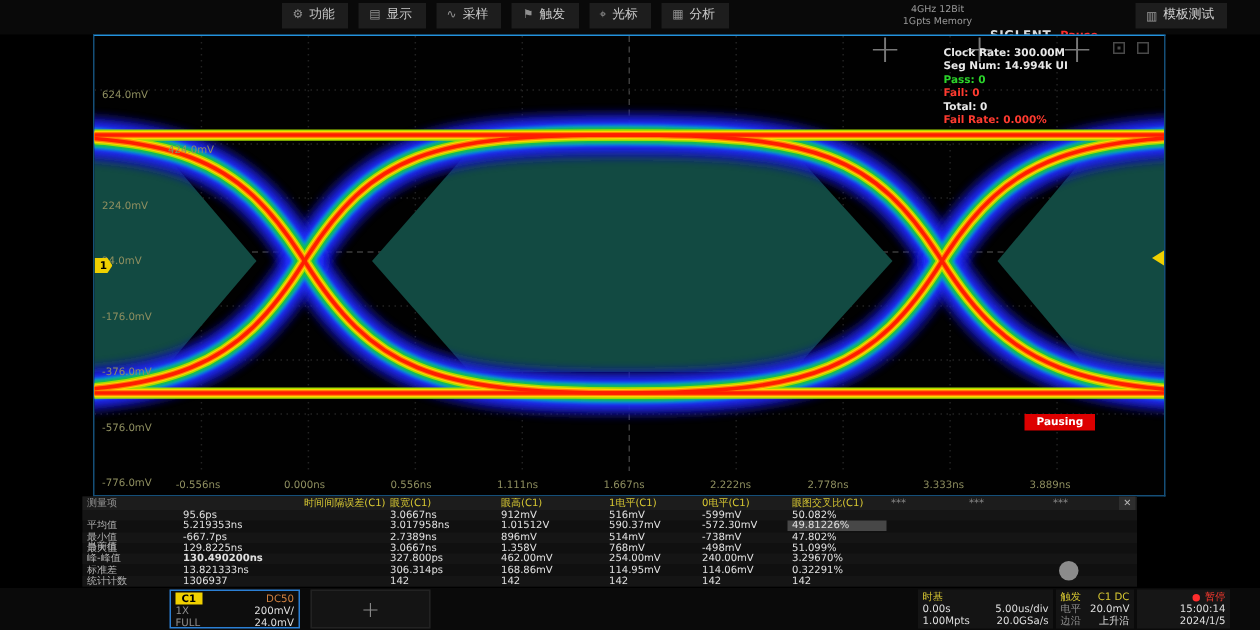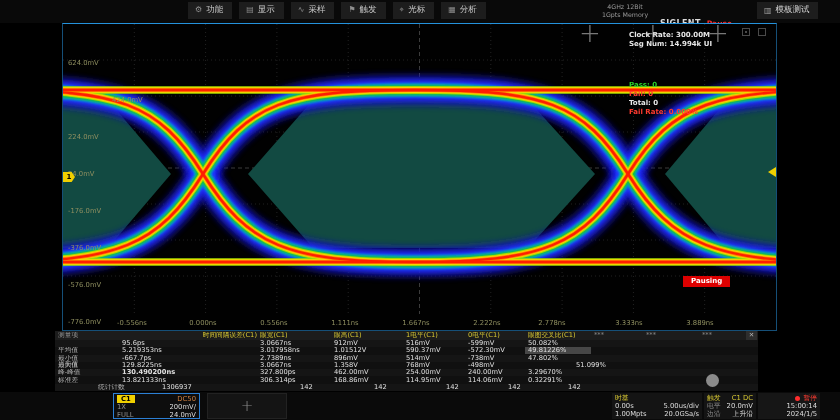--- a/index.html
+++ b/index.html
@@ -249,21 +249,21 @@
         <span class="xtick" style="left: 282px;">1.111ns</span>
         <span class="xtick" style="left: 353px;">1.667ns</span>
         <span class="xtick" style="left: 424px;">2.222ns</span>
         <span class="xtick" style="left: 489px;">2.778ns</span>
         <span class="xtick" style="left: 566px;">3.333ns</span>
         <span class="xtick" style="left: 637px;">3.889ns</span>
       </div>
     <div id="info-panel">
         <div style="color: rgb(232, 232, 232);">Clock Rate: 300.00M</div>
         <div style="color: rgb(232, 232, 232);">Seg Num: 14.994k UI</div>
-        <div style="color: rgb(43, 212, 43); margin-top: 32px;">Pass: 0</div>
+        <div style="color: rgb(43, 212, 43);">Pass: 0</div>
         <div style="color: rgb(255, 59, 48);">Fail: 0</div>
         <div style="color: rgb(232, 232, 232);">Total: 0</div>
         <div style="color: rgb(255, 59, 48);">Fail Rate: 0.000%</div>
       </div>
     <div id="pausing-badge">Pausing</div>
     <div id="ch1-marker">1</div>
     <div id="trig-marker"></div>
     <div id="mini-grid" class="plot-mini-icon"></div>
     <div id="mini-expand" class="plot-mini-icon"></div>
   </div>
@@ -318,21 +318,21 @@
         <div class="tcell" style="width: 56px;"></div>
         <div class="tcell" style="width: 56px;"></div>
       </div>
       <div class="trow">
         <div class="tcell rowlabel" style="width: 64px;">最大值</div>
         <div class="tcell" style="width: 138px;">129.8225ns</div>
         <div class="tcell" style="width: 74px;">3.0667ns</div>
         <div class="tcell" style="width: 72px;">1.358V</div>
         <div class="tcell" style="width: 62px;">768mV</div>
         <div class="tcell" style="width: 60px;">-498mV</div>
-        <div class="tcell" style="width: 66px; margin-left: 48px;">51.099%</div>
+        <div class="tcell" style="width: 66px;">51.099%</div>
         <div class="tcell" style="width: 52px;"></div>
         <div class="tcell" style="width: 56px;"></div>
         <div class="tcell" style="width: 56px;"></div>
       </div>
       <div class="trow">
         <div class="tcell rowlabel" style="width: 64px;">峰-峰值</div>
         <div class="tcell" style="width: 138px; font-weight: bold;">130.490200ns</div>
         <div class="tcell" style="width: 74px;">327.800ps</div>
         <div class="tcell" style="width: 72px;">462.00mV</div>
         <div class="tcell" style="width: 62px;">254.00mV</div>
@@ -348,21 +348,21 @@
         <div class="tcell" style="width: 74px;">306.314ps</div>
         <div class="tcell" style="width: 72px;">168.86mV</div>
         <div class="tcell" style="width: 62px;">114.95mV</div>
         <div class="tcell" style="width: 60px;">114.06mV</div>
         <div class="tcell" style="width: 66px;">0.32291%</div>
         <div class="tcell" style="width: 52px;"></div>
         <div class="tcell" style="width: 56px;"></div>
         <div class="tcell" style="width: 56px;"></div>
       </div>
       <div class="trow">
-        <div class="tcell rowlabel" style="width: 64px; margin-left: 40px;">统计计数</div>
+        <div class="tcell rowlabel" style="width: 64px;">统计计数</div>
         <div class="tcell" style="width: 138px;">1306937</div>
         <div class="tcell" style="width: 74px;">142</div>
         <div class="tcell" style="width: 72px;">142</div>
         <div class="tcell" style="width: 62px;">142</div>
         <div class="tcell" style="width: 60px;">142</div>
         <div class="tcell" style="width: 66px;">142</div>
         <div class="tcell" style="width: 52px;"></div>
         <div class="tcell" style="width: 56px;"></div>
         <div class="tcell" style="width: 56px;"></div>
       </div>

